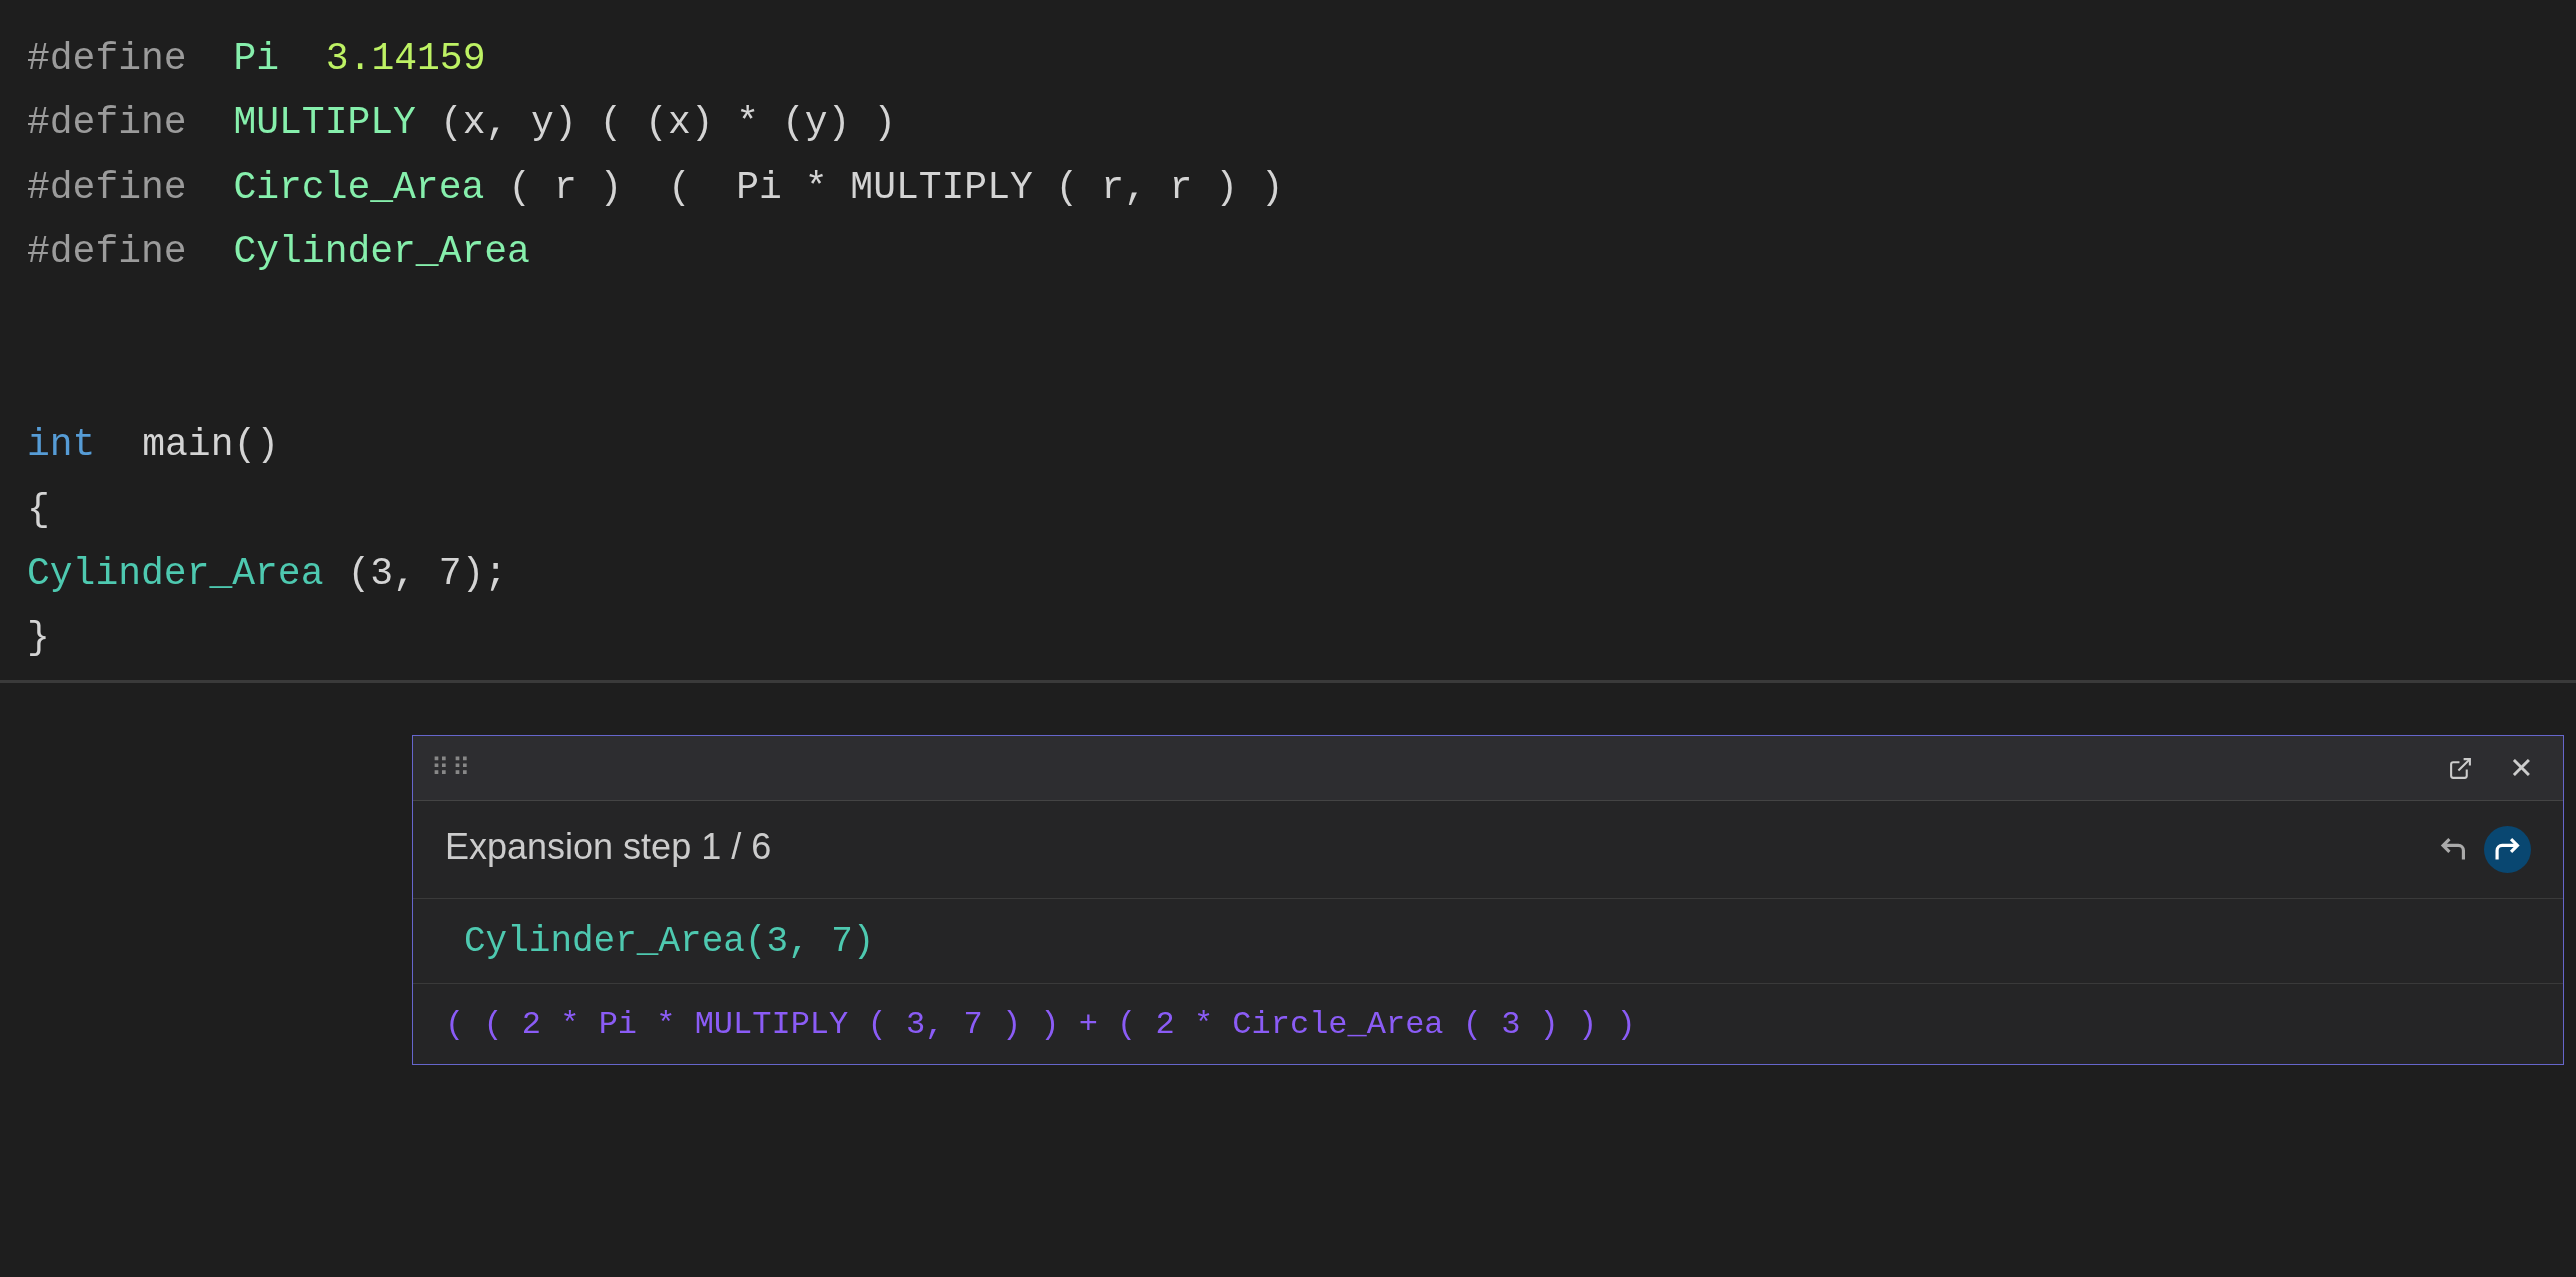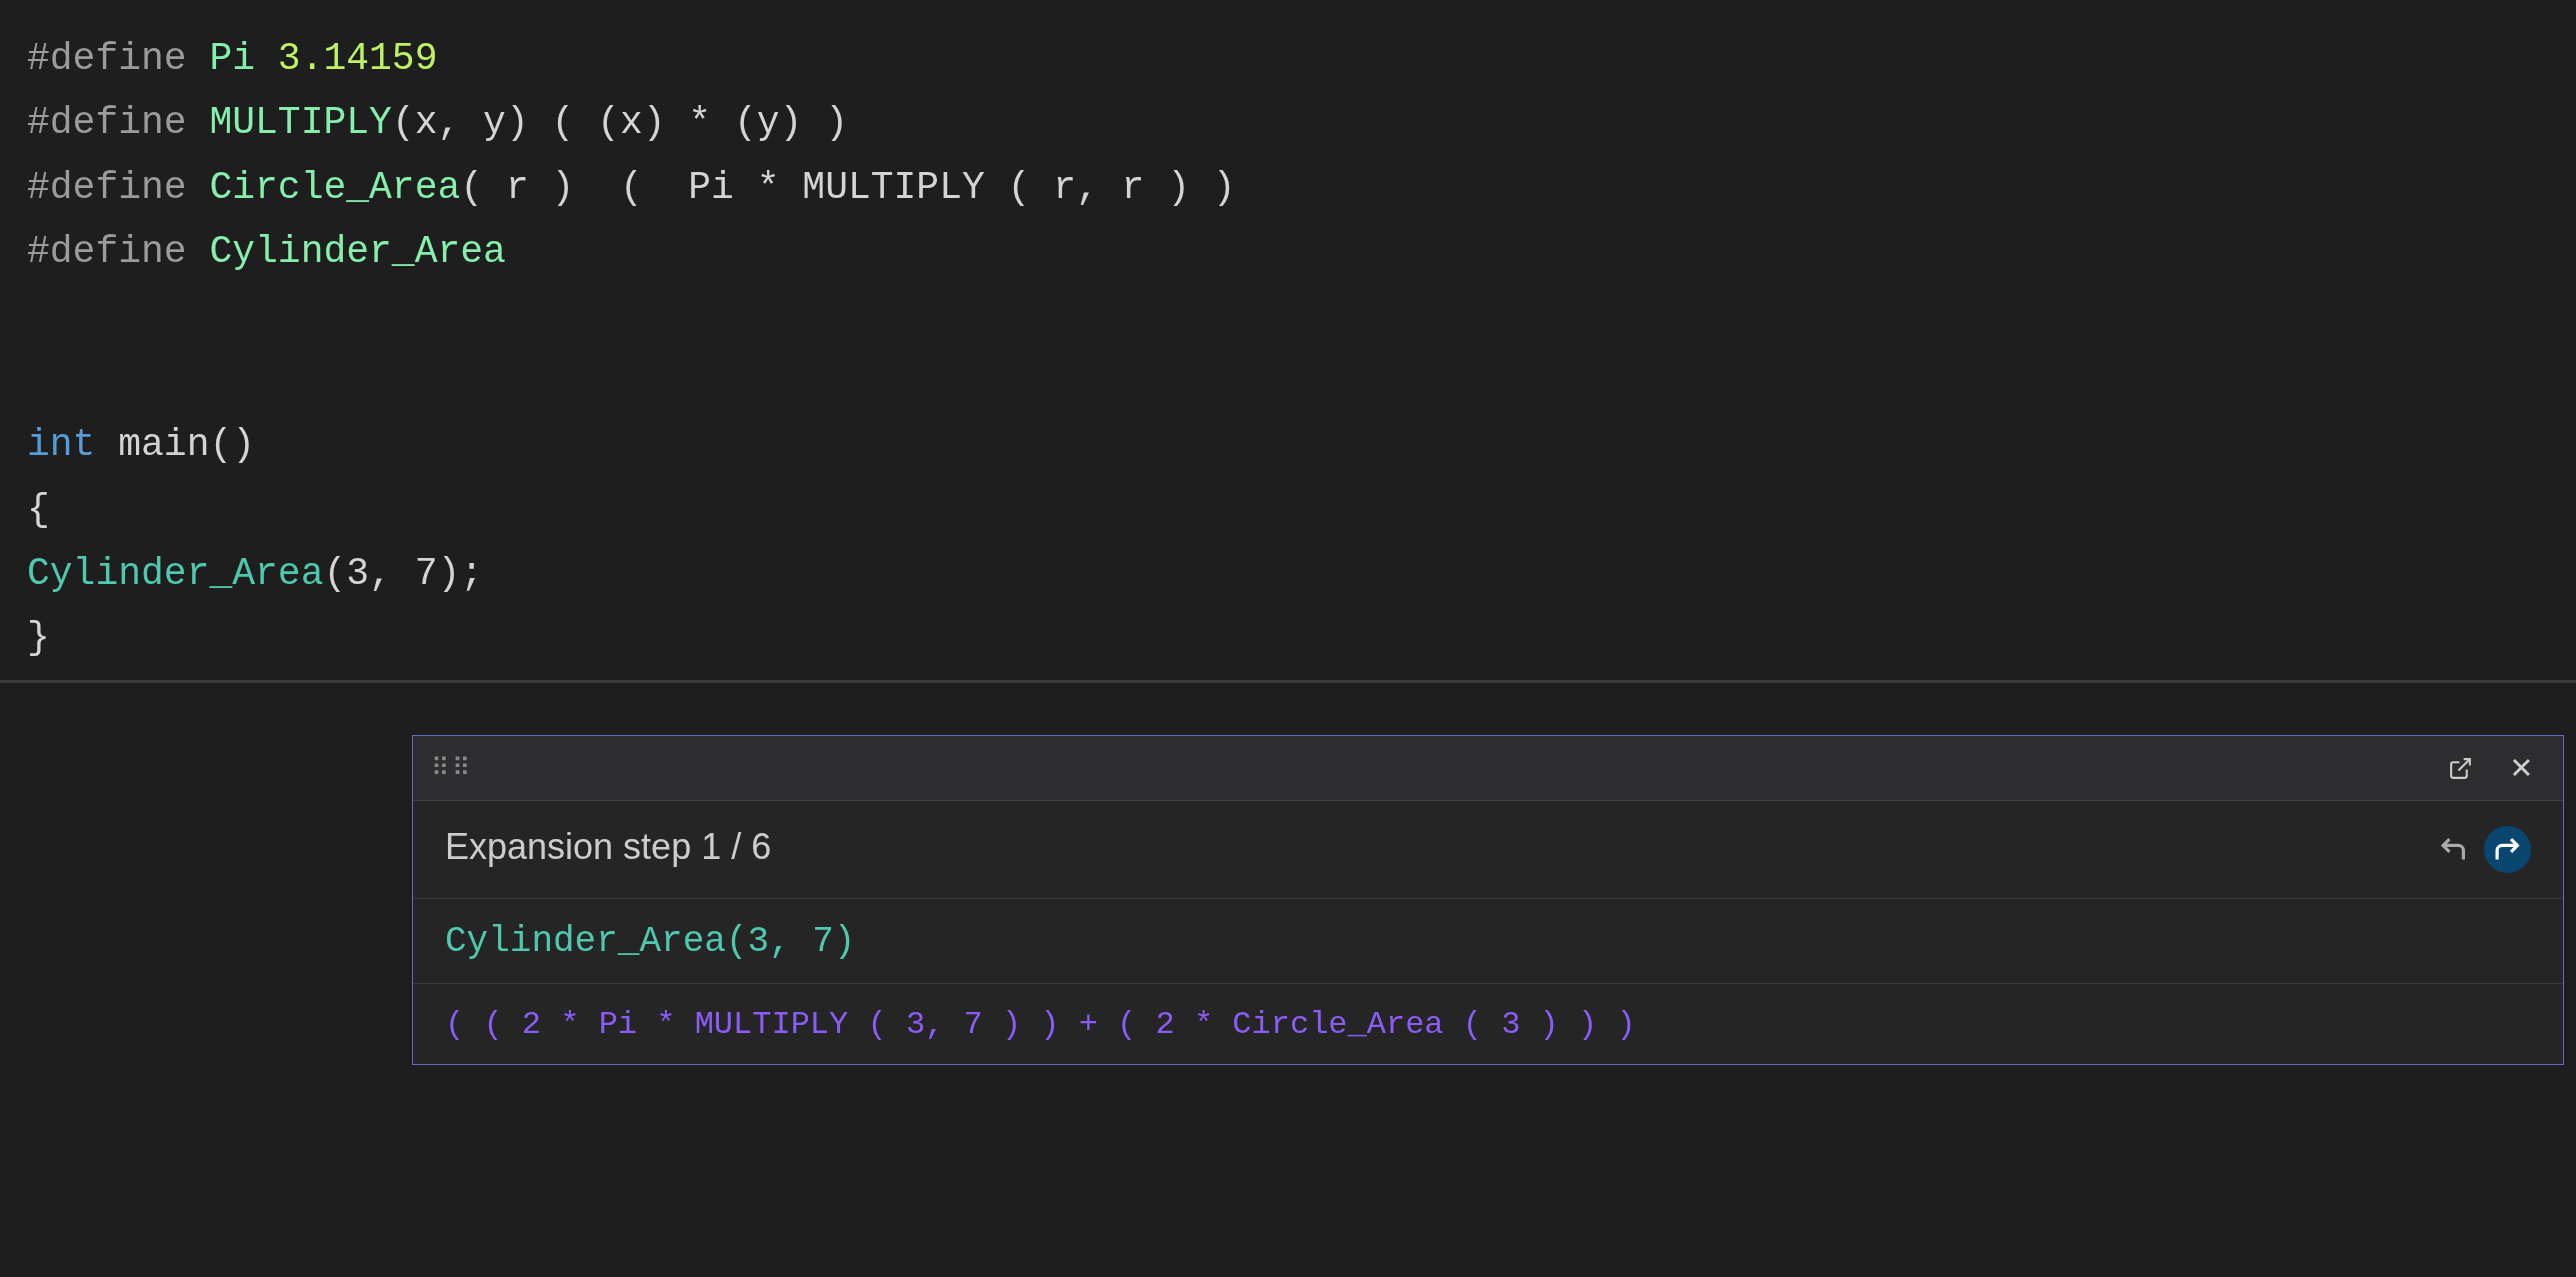--- a/index.html
+++ b/index.html
@@ -25,20 +25,21 @@
       position: relative;
     }
 
     .code-line {
       display: flex;
       align-items: baseline;
       line-height: 1.6;
       padding: 1.8px 0 1.8px 27px;
       font-size: 38px;
       white-space: pre;
+      gap: 24px;
     }
 
     .separator-line {
       width: 100%;
       height: 2.7px;
       background-color: #3a3a3a;
       margin-top: 9px;
     }
 
     .kw-define { color: #9b9b9b; }
@@ -134,20 +135,21 @@
 
     .panel-row {
       padding: 21.5px 32px;
       border-bottom: 0.9px solid #3a3a3a;
     }
 
     .panel-row-text {
       color: #4ec9b0;
       font-size: 36px;
       font-family: 'Consolas', 'Courier New', monospace;
+      margin-left: 19px;
     }
 
     .panel-row-expanded {
       padding: 21.5px 32px;
     }
 
     .panel-expanded-text {
       color: #8b5cf6;
       font-size: 32px;
       font-family: 'Consolas', 'Courier New', monospace;

